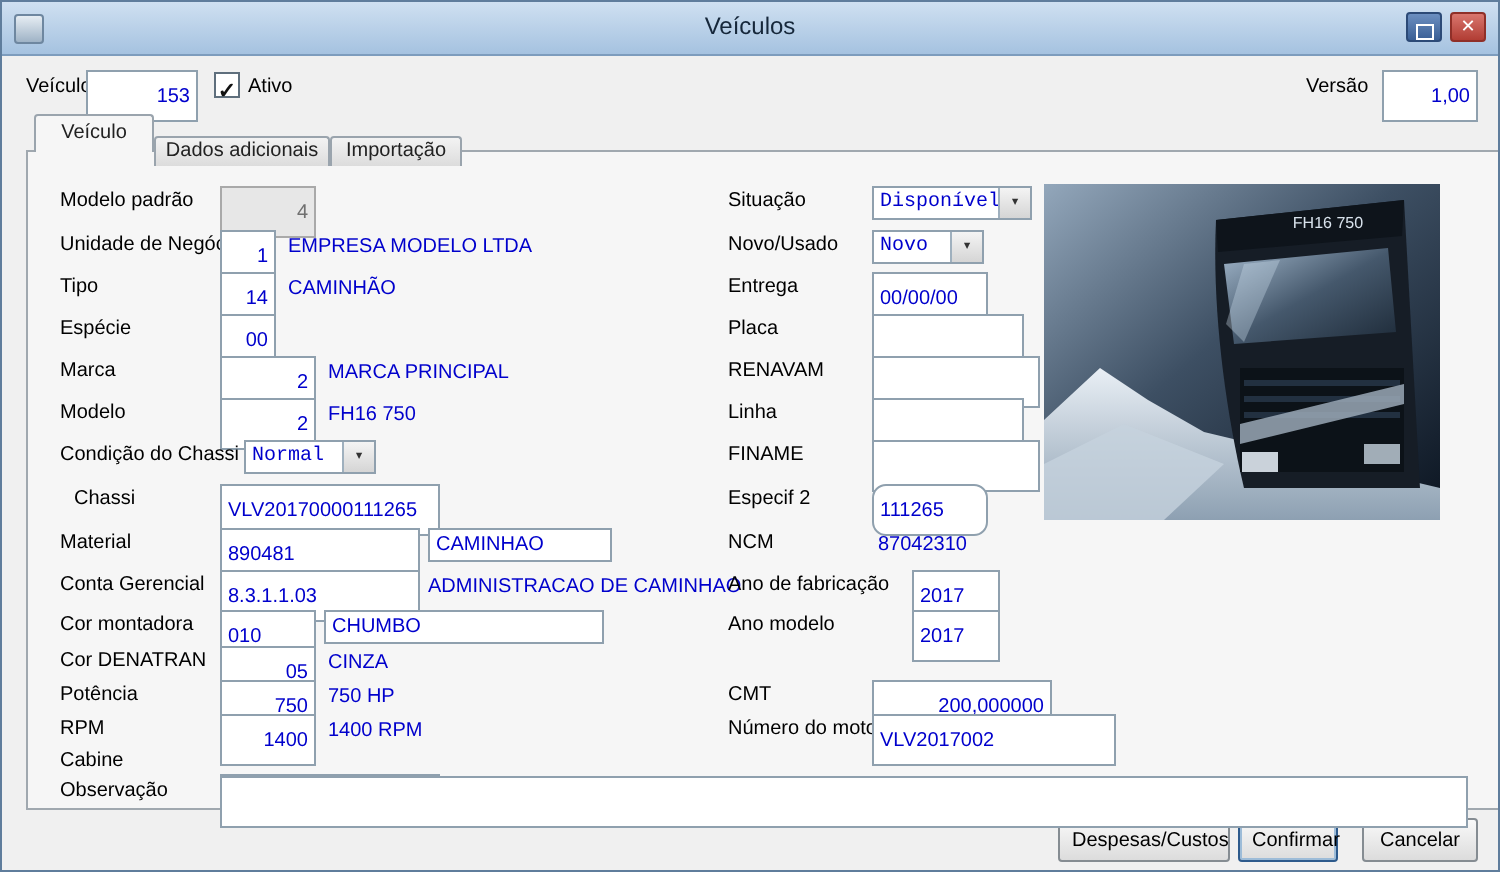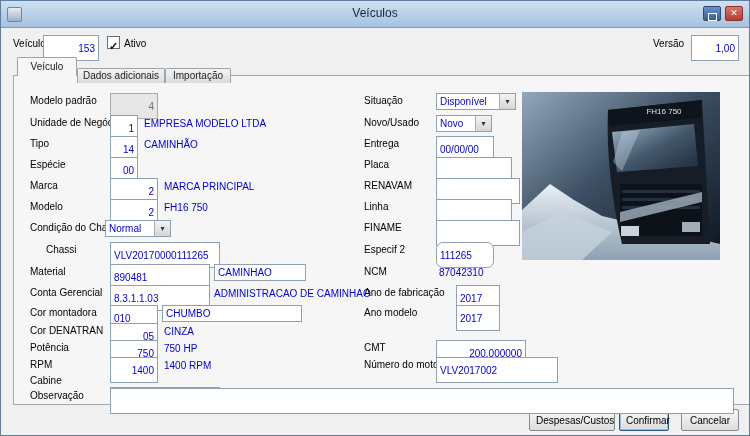--- a/index.html
+++ b/index.html
@@ -17,21 +17,21 @@
   .max-glyph{display:inline-block;width:7px;height:6px;border:1px solid #fff;margin-top:3px;}
   
   .f-label{position:absolute;top:2px;font-size:10px;color:#000;white-space:nowrap;}
   .fi{position:absolute;top:0;height:17px;box-sizing:border-box;border:1px solid #8fa0ae;background:#fff;
       font:10px "Liberation Sans",sans-serif;color:#0000cc;padding:12px 3px;outline:none;}
   .fi.dis{background:#e7e7e7;color:#707070;border-color:#a9a9a9;}
   .ta-r{text-align:right;}
   .f-desc{position:absolute;top:3px;font-size:10px;color:#0000cc;white-space:nowrap;}
   .descbox{position:absolute;top:0;height:17px;box-sizing:border-box;border:1px solid #8fa0ae;background:#fff;
            color:#0000cc;font-size:10px;line-height:15px;padding:0 3px;white-space:nowrap;overflow:hidden;}
-  .sel{position:absolute;top:0;height:17px;box-sizing:border-box;border:1px solid #8fa0ae;background:#fff;cursor:pointer;}
+  .sel{position:absolute;top:0;height:17px;box-sizing:border-box;border:1px solid #8fa0ae;background:#fff;cursor:pointer;font-family:Liberation Mono, monospace;}
   .sel-val{position:absolute;left:3px;top:2px;font-size:10px;color:#0000cc;white-space:nowrap;}
   .sel-btn{position:absolute;right:0;top:0;width:15px;height:100%;background:linear-gradient(#f4f4f4,#d5d5d5);
            border-left:1px solid #9fb0be;text-align:center;font-size:8px;line-height:15px;color:#333;}
   
   .cb{position:absolute;left:106px;top:35px;width:13px;height:13px;box-sizing:border-box;background:#fff;
       border:1px solid #5f6f7d;text-align:center;cursor:pointer;}
   .cb span{font-size:11px;line-height:10px;color:#111;font-weight:bold;position:relative;top:-1px;}
   
   .tab{position:absolute;top:67px;height:15px;box-sizing:border-box;background:linear-gradient(#f3f3f3,#dcdcdc);
        border:1px solid #9aa4ad;border-bottom:none;border-radius:2px 2px 0 0;text-align:center;font-size:10px;
@@ -101,28 +101,28 @@
     </div>
 
     <div class="frow" style="top:123px">
       <span class="f-label" style="left:16px">Modelo</span>
       <input class="fi ta-r" style="left: 96px; width: 48px;" value="2">
       <span class="f-desc" style="left:150px">FH16 750</span>
     </div>
 
     <div class="frow" style="top:144px">
       <span class="f-label" style="left:16px">Condição do Chassi</span>
-      <span class="sel" style="left:91px;width:66px">
+      <span class="sel" style="left:108px;width:66px">
         <span class="sel-val">Normal</span>
         <span class="sel-btn">▾</span>
       </span>
     </div>
 
     <div class="frow" style="top:166px">
-      <span class="f-label" style="left:32px">Chassi</span>
+      <span class="f-label" style="left:23px">Chassi</span>
       <input class="fi" style="left: 96px; width: 110px;" value="VLV20170000111265">
     </div>
 
     <div class="frow" style="top:188px">
       <span class="f-label" style="left:16px">Material</span>
       <input class="fi" style="left: 96px; width: 100px;" value="890481">
       <span class="descbox" style="left:200px;width:92px">CAMINHAO</span>
     </div>
 
     <div class="frow" style="top:209px">

